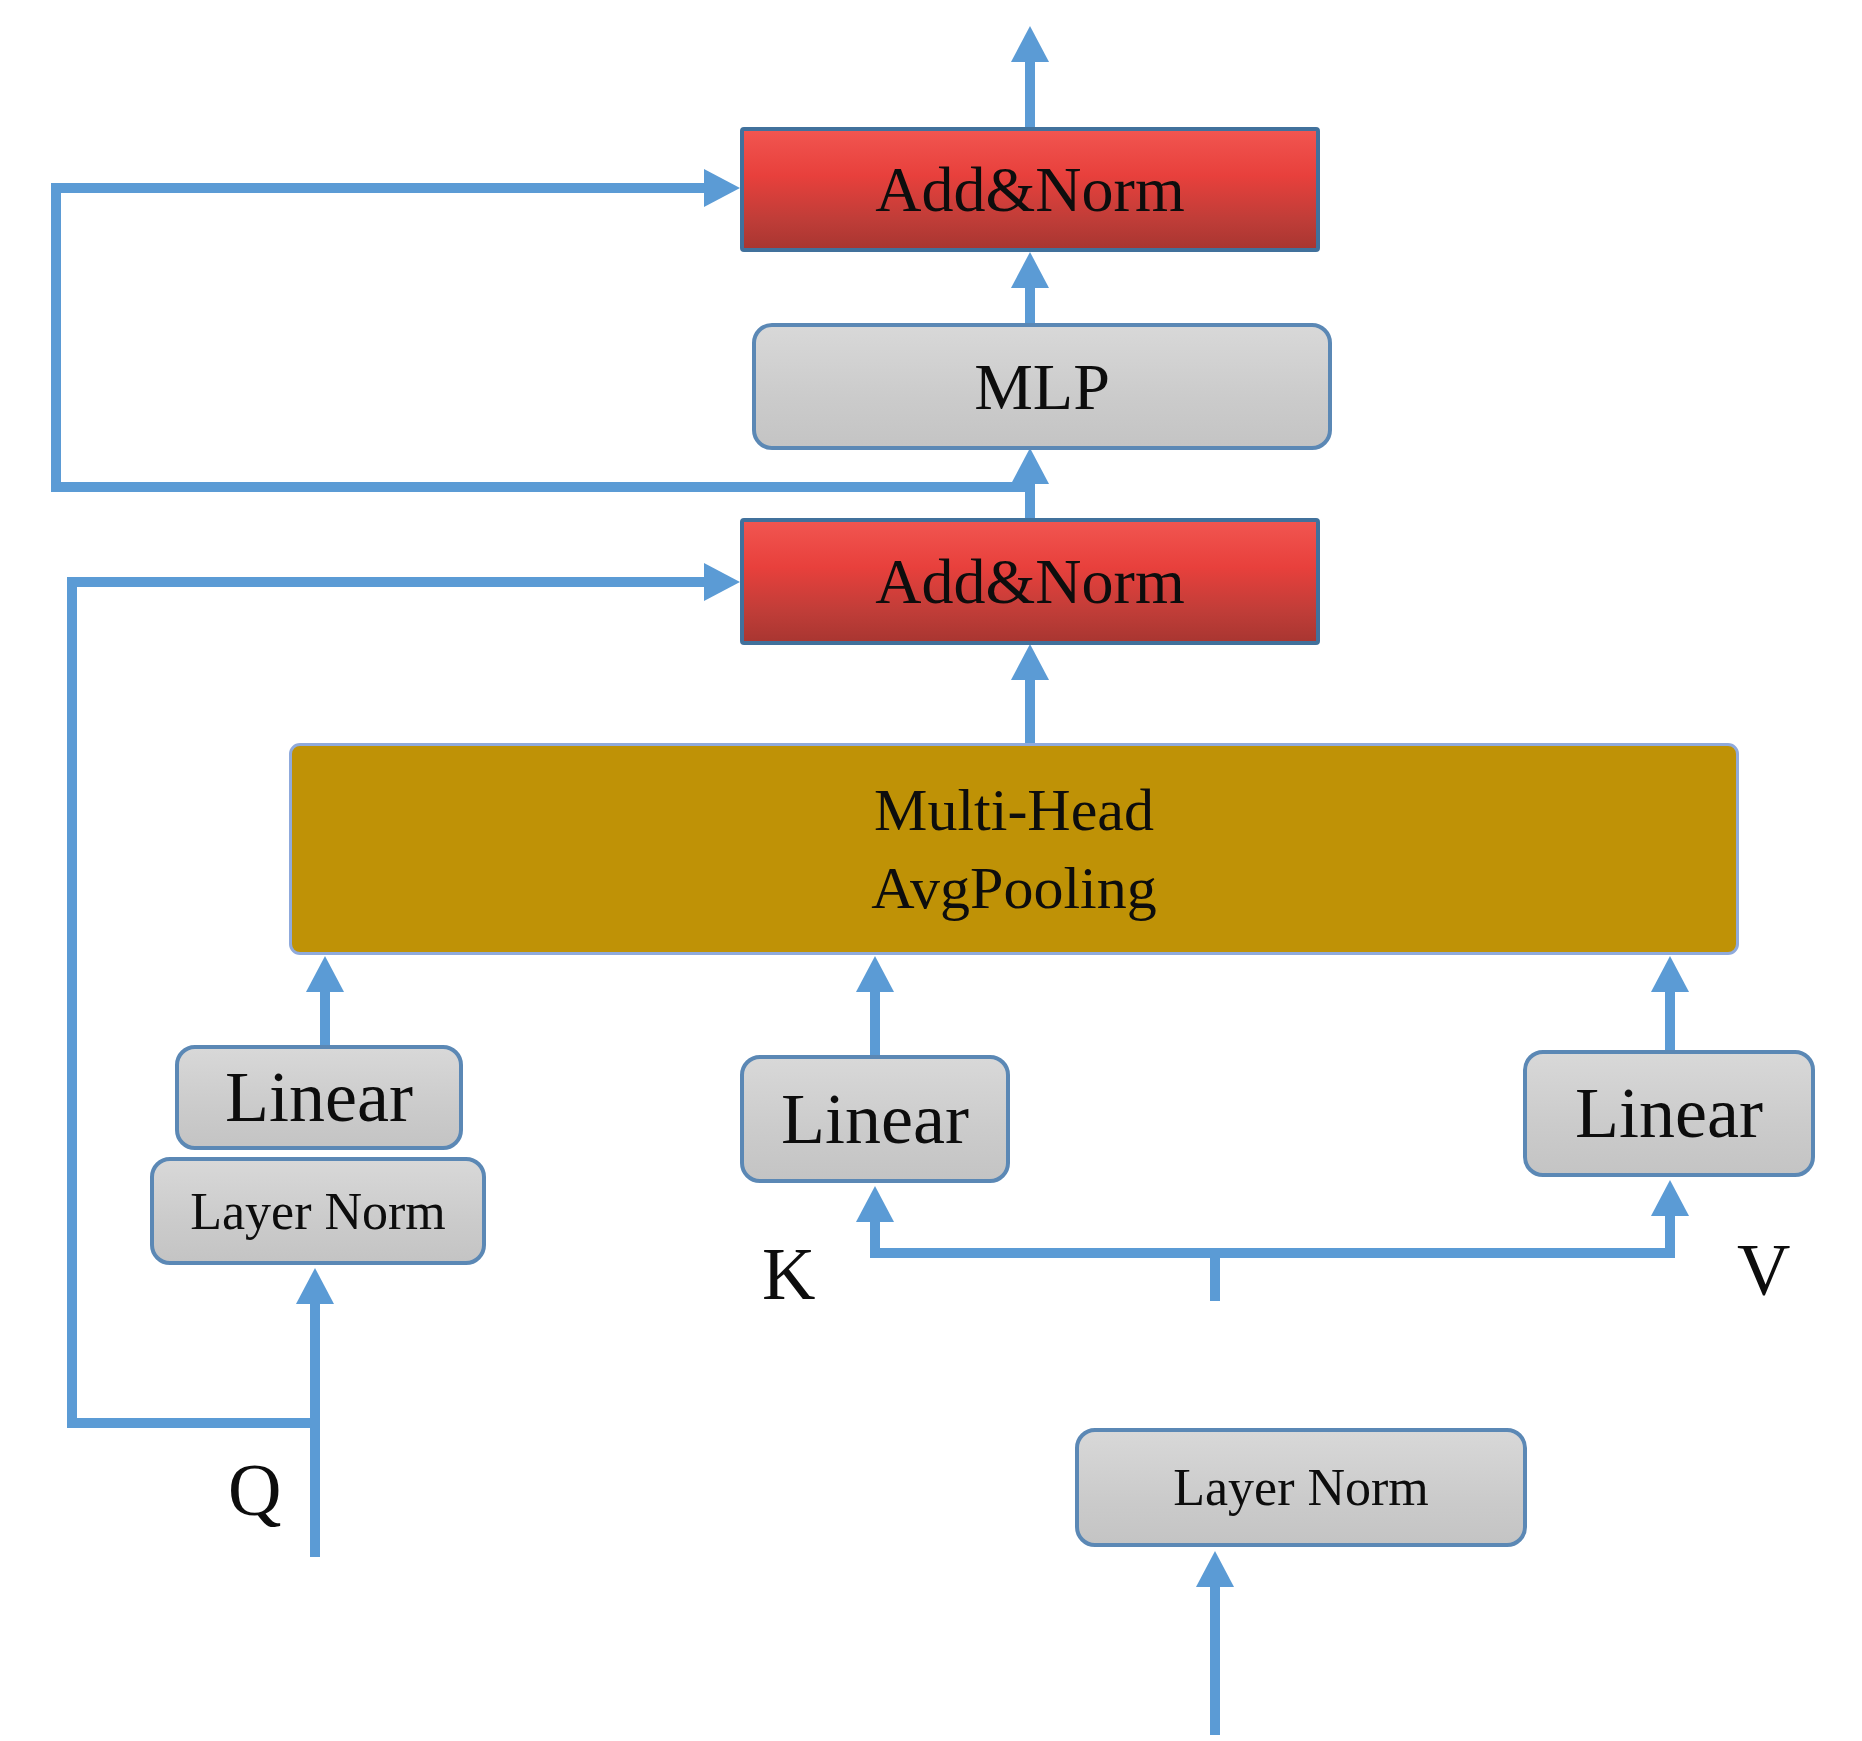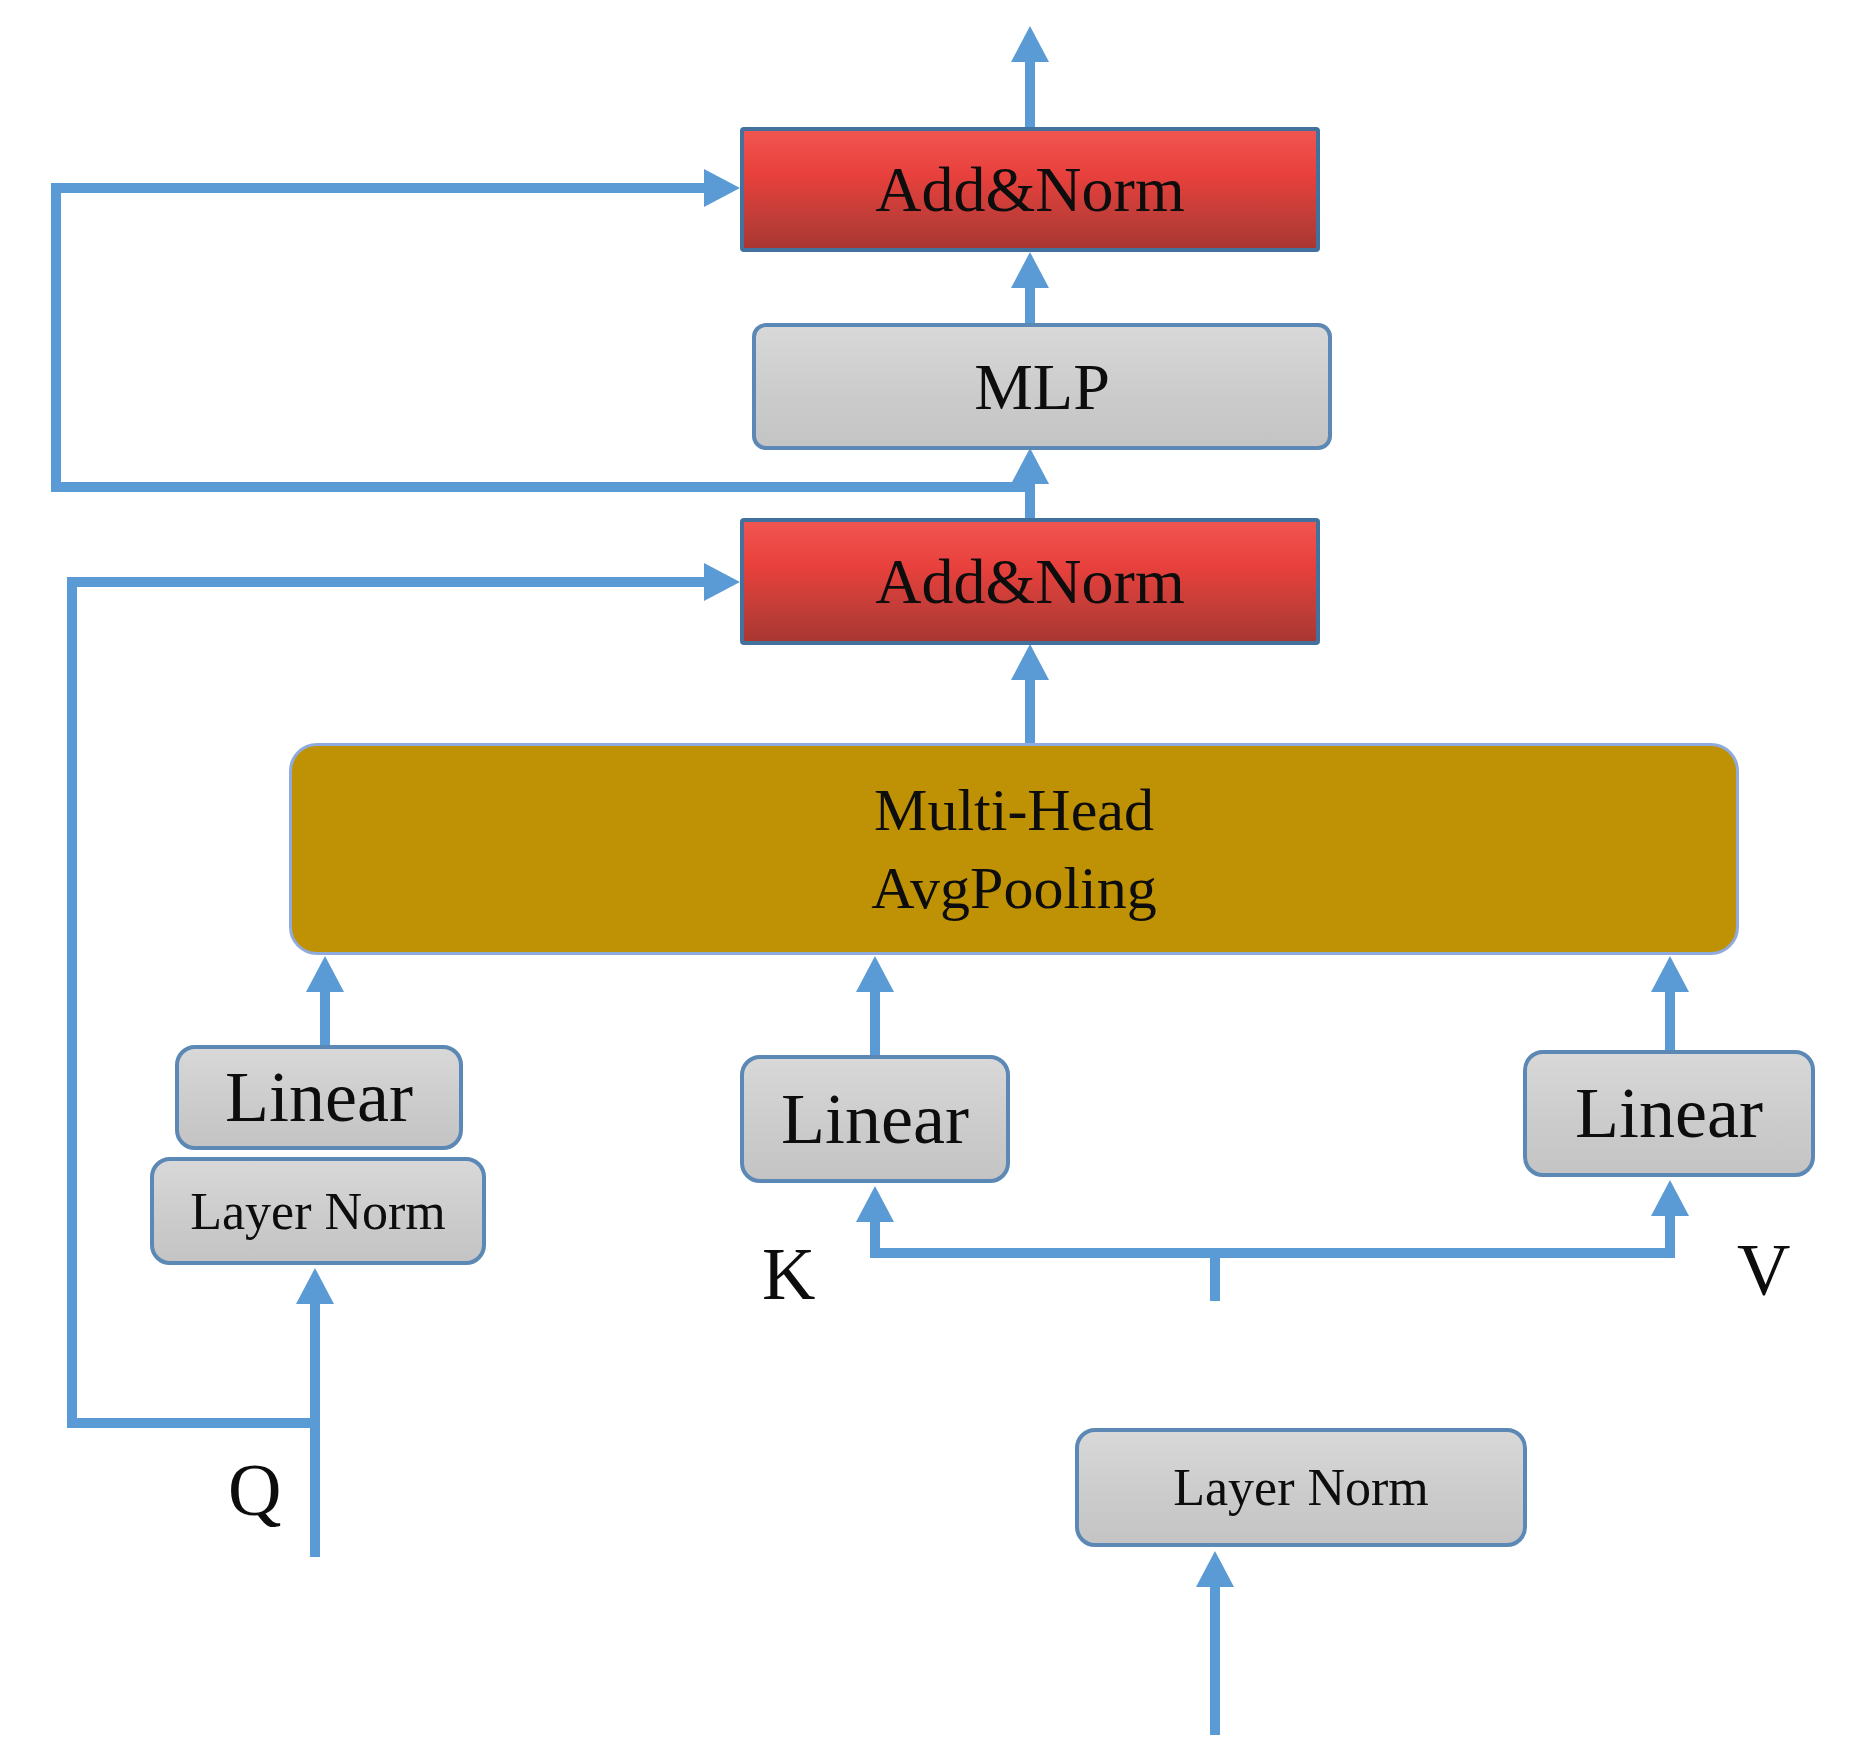--- a/index.html
+++ b/index.html
@@ -25,21 +25,21 @@
   }
   .gray{
     background:linear-gradient(180deg,#d8d8d8 0%,#cbcbcb 60%,#c4c4c4 100%);
     border:4px solid #5b88b5;
     border-radius:20px;
     font-size:72px;
   }
   .gold{
     background:#bf9206;
     border:3px solid #8faadc;
-    border-radius:28px;
+    border-radius:11px;
     font-size:60px;
     line-height:1.3;
   }
   .line{position:absolute;background:#5b9bd5;}
   .ah-up{
     position:absolute;width:0;height:0;
     border-left:19px solid transparent;
     border-right:19px solid transparent;
     border-bottom:36px solid #5b9bd5;
   }
@@ -102,21 +102,21 @@
   <div class="line" style="left:1210px;top:1253px;width:10px;height:48px;"></div>
 
   <div class="ah-up" style="left:296px;top:1268px;"></div>
   <div class="line" style="left:310px;top:1300px;width:10px;height:257px;"></div>
 
   <div class="ah-up" style="left:1196px;top:1551px;"></div>
   <div class="line" style="left:1210px;top:1583px;width:10px;height:152px;"></div>
 
   <div class="node red" style="left:740px;top:127px;width:580px;height:125px;">Add&amp;Norm</div>
 
-  <div class="node gray" style="left:752px;top:323px;width:580px;height:127px;font-size:66px;border-radius:14px;">MLP</div>
+  <div class="node gray" style="left:752px;top:323px;width:580px;height:127px;font-size:66px;">MLP</div>
 
   <div class="node red" style="left:740px;top:518px;width:580px;height:127px;">Add&amp;Norm</div>
 
   <div class="node gold" style="left:289px;top:743px;width:1450px;height:212px;">
     <div>
       <span style="display:block;">Multi-Head</span>
       <span style="display:block;">AvgPooling</span>
     </div>
   </div>
 

